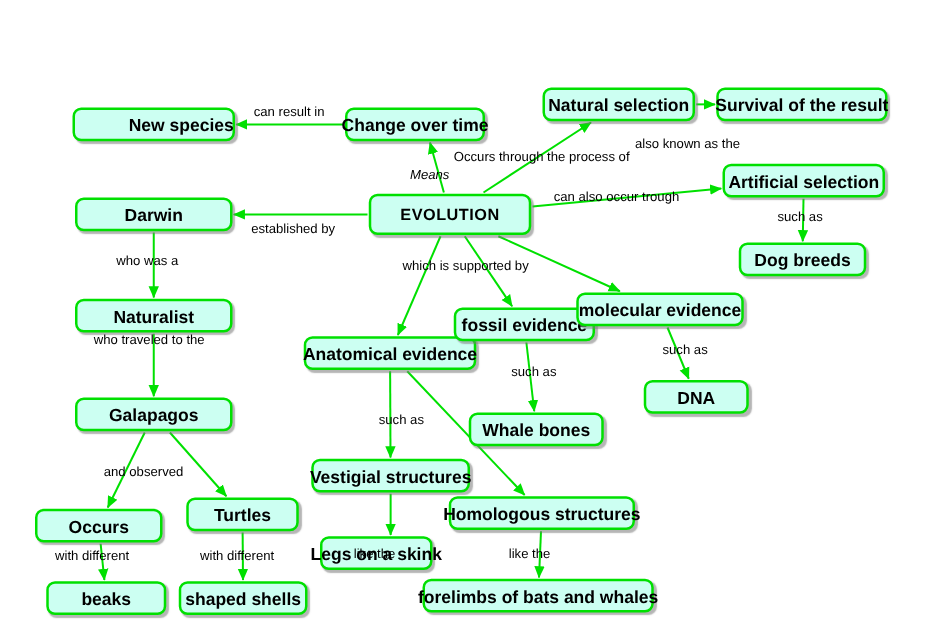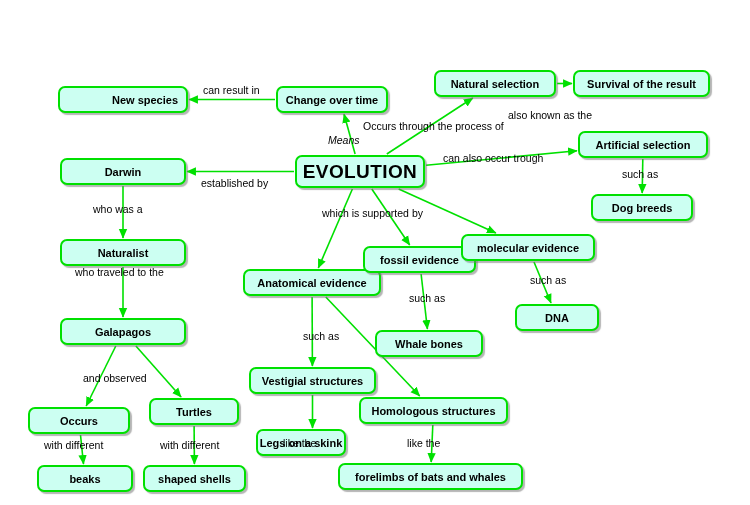--- a/index.html
+++ b/index.html
@@ -45,30 +45,30 @@
   }
   
   .node {
     position: absolute;
     box-sizing: border-box;
     background: #ccfff2;
     border: 2px solid #00e000;
     border-radius: 7px;
     color: #000000;
     font-weight: bold;
-    font-size: 11px;
+    font-size: 14px;
     display: flex;
     align-items: center;
     justify-content: center;
     text-align: center;
     white-space: nowrap;
     box-shadow: 2px 2px 1px rgba(120,120,120,0.55);
   }
   .node.central {
-    font-size: 19px;
+    font-size: 13px;
     letter-spacing: 0.4px;
     text-align: right;
   }
   
   .link-label {
     position: absolute;
     font-size: 10.5px;
     font-weight: normal;
     color: #000000;
     white-space: nowrap;

